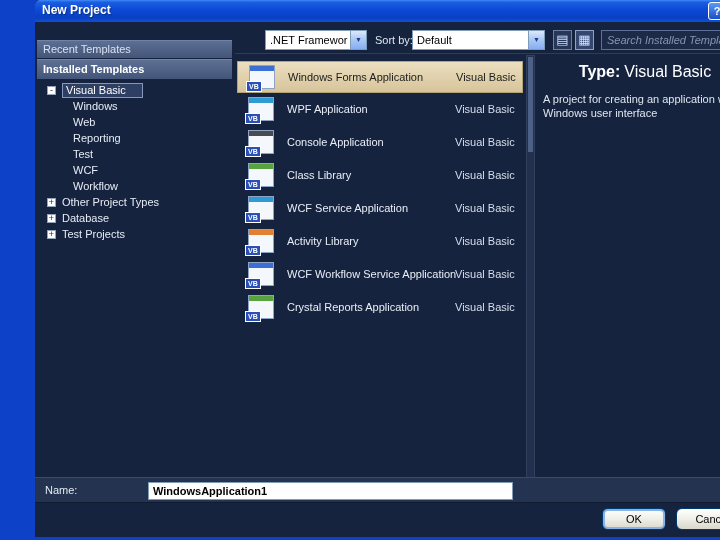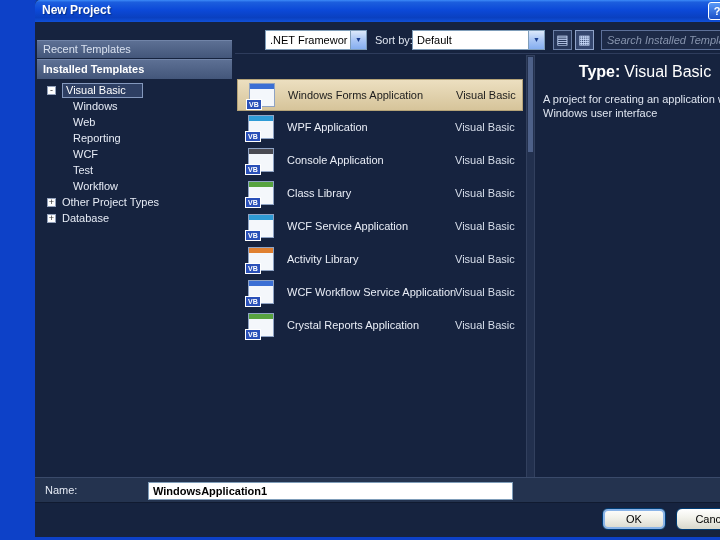--- a/index.html
+++ b/index.html
@@ -63,21 +63,21 @@
   .searchbox input{position:absolute;left:3px;top:1px;width:122px;height:16px;border:0;
     background:transparent;color:#95a2bd;font-size:11px;font-style:italic;outline:none;}
   .searchbox input::placeholder{color:#8794ad;font-style:italic;}
   .mag{position:absolute;right:4px;top:4px;width:12px;height:12px;}
   .mag::before{content:"";position:absolute;left:0;top:0;width:6px;height:6px;
     border:2px solid #8fb4e8;border-radius:50%;}
   .mag::after{content:"";position:absolute;right:0;bottom:1px;width:5px;height:2px;
     background:#8fb4e8;transform:rotate(45deg);}
 
   
-  .tlist{position:absolute;left:200px;top:33px;width:290px;height:423px;padding-top:24px;}
+  .tlist{position:absolute;left:200px;top:33px;width:290px;height:423px;padding-top:6px;}
   .trow{position:relative;height:32px;margin:0 2px 1px 2px;cursor:default;}
   .trow.selected{background:linear-gradient(#ecdfc0,#d6c49a);border:1px solid #b5a378;}
   .tname{position:absolute;left:50px;top:9px;font-size:11px;color:#e9edf6;white-space:nowrap;}
   .ttype{position:absolute;left:218px;top:9px;font-size:11px;color:#d7deeb;white-space:nowrap;}
   .trow.selected .tname,.trow.selected .ttype{color:#1c1c1c;}
 
   .ticon{position:absolute;left:8px;top:2px;width:30px;height:28px;}
   .ticon .sheet{position:absolute;left:3px;top:1px;right:1px;bottom:3px;
     background:#f4f7fb;border:1px solid #8fa3c4;}
   .ticon .bar{position:absolute;left:4px;right:2px;top:2px;height:5px;background:#3b6fd4;}
@@ -139,33 +139,36 @@
         <div class="titem lvl1">
           <span>Windows</span>
         </div>
         <div class="titem lvl1">
           <span>Web</span>
         </div>
         <div class="titem lvl1">
           <span>Reporting</span>
         </div>
         <div class="titem lvl1">
+          <span>Test</span>
+        </div>
+        <div class="titem lvl1">
           <span>WCF</span>
         </div>
         <div class="titem lvl1">
-          <span>Test</span>
-        </div>
-        <div class="titem lvl1">
           <span>Workflow</span>
         </div>
         <div class="titem lvl0">
           <span class="exp">+</span><span>Other Project Types</span>
         </div>
         <div class="titem lvl0">
           <span class="exp">+</span><span>Database</span>
+        </div>
+        <div class="titem lvl0">
+          <span class="exp">+</span><span>Test Projects</span>
         </div>
       </div>
 
     </div>
 
     <div class="toolbar">
       <div class="combo framework">
         <span class="combo-val">.NET Framework 4</span>
         <span class="combo-arrow">▼</span>
       </div>

